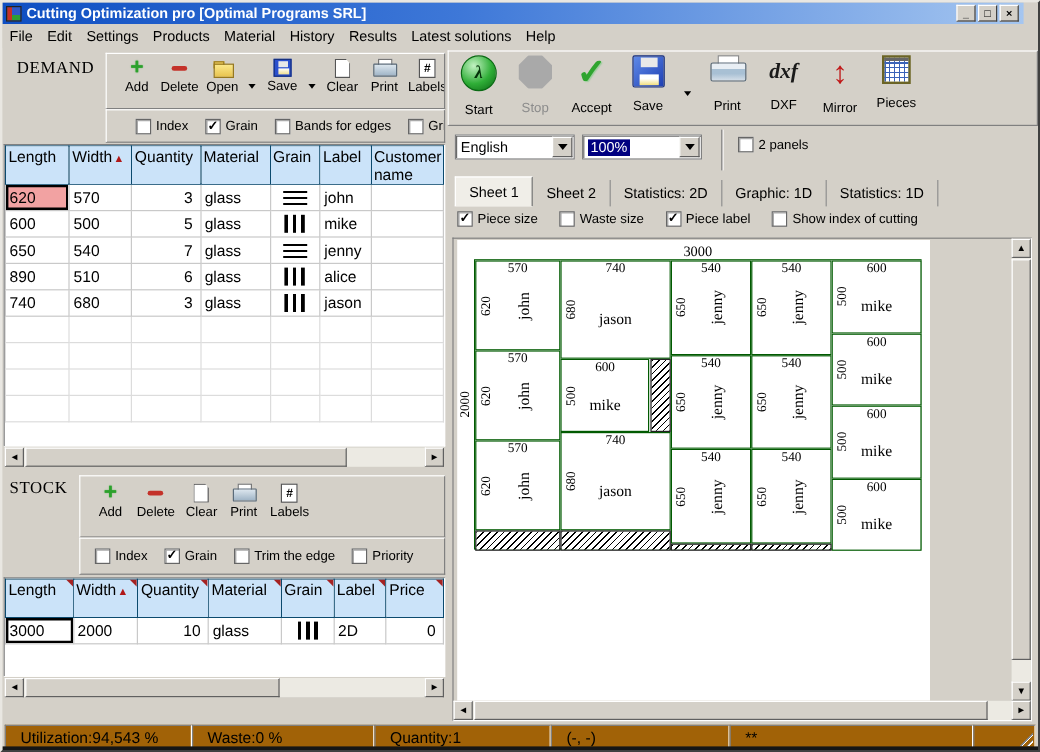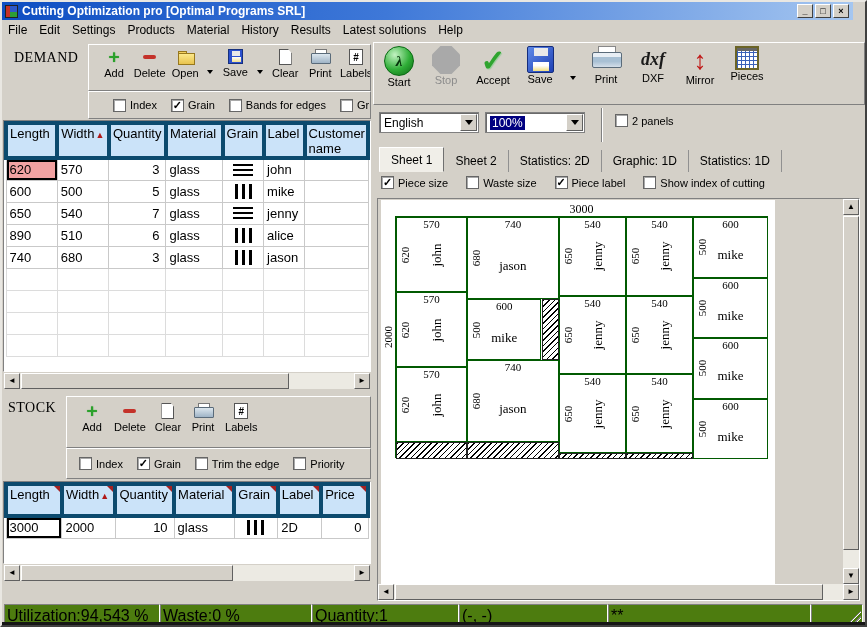--- a/index.html
+++ b/index.html
@@ -18,21 +18,21 @@
     color:#000;font-size:9px;font-weight:bold;display:flex;align-items:center;justify-content:center;line-height:1;}
   .menubar{position:absolute;left:0;top:18px;right:0;height:20px;display:flex;align-items:center;font-size:12px;background:#D4D0C8;}
   .mitem{padding:0 6px;line-height:20px;white-space:nowrap;}
   
   .panel{position:absolute;background:#D4D0C8;border:1px solid;border-color:#FFF #808080 #808080 #FFF;}
   .seclabel{position:absolute;font-family:"Liberation Serif",serif;font-size:14px;letter-spacing:.5px;}
   .tbar{display:flex;align-items:flex-start;gap:9px;padding:4px 0 0 12px;overflow:hidden;height:100%;}
   .tbtn{display:flex;flex-direction:column;align-items:center;min-width:26px;}
   .tbtn .tlab{font-size:11px;margin-top:2px;white-space:nowrap;}
   .rbtn{display:flex;flex-direction:column;align-items:center;min-width:34px;}
-  .rbtn .tlab{font-size:11px;margin-top:0;white-space:nowrap;}
+  .rbtn .tlab{font-size:11px;margin-top:10px;white-space:nowrap;}
   .rbtn.disabled .tlab{color:#8C8C8C;}
   .icon{display:flex;align-items:center;justify-content:center;position:relative;}
   .dropArr{align-self:center;margin-top:8px;width:0;height:0;border:3px solid transparent;border-top:4px solid #000;}
   .cbrow{display:flex;align-items:center;gap:4px;white-space:nowrap;}
   .cb{width:13px;height:13px;background:#fff;border:1px solid #666;box-shadow:inset 1px 1px 0 rgba(64,64,64,.45);
       display:flex;align-items:center;justify-content:center;flex:0 0 auto;}
   .cb.ck::after{content:"✓";font-size:11px;font-weight:bold;line-height:1;}
   .cblab{font-size:11px;}
   
   .i-add{width:16px;height:16px;color:#2CA12C;font-size:19px;font-weight:bold;line-height:14px;text-shadow:0 0 1px #2CA12C;}
@@ -70,21 +70,21 @@
   .b-dxf::before{content:"dxf";}
   .b-mirror{width:18px;height:28px;color:#C01818;font-size:26px;font-weight:bold;}
   .b-mirror::before{content:"↕";}
   .b-pieces{width:24px;height:24px;background:#fff;border:2px solid #6B6426;
      background-image:linear-gradient(#666 0 3px,transparent 3px),
        repeating-linear-gradient(to bottom,#3A62B8 0 1px,transparent 1px 4px),
        repeating-linear-gradient(to right,#3A62B8 0 1px,transparent 1px 4px);}
   
   .gridbox{position:absolute;background:#fff;border:1px solid;border-color:#808080 #FFF #FFF #808080;overflow:hidden;}
   table.grid-table{border-collapse:collapse;table-layout:fixed;}
-  th.gh{background:#CBE3F9;border:4px solid #0c4a6e;font-weight:normal;font-size:13px;height:32px;
+  th.gh{background:#CBE3F9;border:1px solid #0c4a6e;font-weight:normal;font-size:13px;height:32px;
      text-align:left;vertical-align:top;padding:1px 1px 0 2px;position:relative;line-height:15px;overflow:hidden;white-space:normal;}
   .sortArr{color:#B01818;font-size:9px;margin-left:1px;}
   .cmark{position:absolute;top:0;right:0;width:0;height:0;border-left:6px solid transparent;border-top:6px solid #A52222;}
   td.gc{border:1px solid #C9C9C9;font-size:13px;height:22px;padding:0 3px;white-space:nowrap;overflow:hidden;background:#fff;}
   td.gc.num{text-align:right;padding-right:6px;}
   td.gc.empty{border-color:#DCDCDC;}
   td.selPink{background:#F2A2A2;box-shadow:inset 0 0 0 2px #000;}
   td.selWhite{box-shadow:inset 0 0 0 2px #000;}
   .grain-h{width:20px;height:12px;margin:0 auto;background:repeating-linear-gradient(to bottom,#000 0 2px,transparent 2px 5px);}
   .grain-v{width:17px;height:15px;margin:0 auto;background:repeating-linear-gradient(to right,#000 0 3px,transparent 3px 7px);}
@@ -116,22 +116,22 @@
   .p-top{position:absolute;top:0;left:0;right:0;text-align:center;font-family:"Liberation Serif",serif;font-size:11px;}
   .p-left{position:absolute;left:8px;top:50%;transform:translate(-50%,-50%) rotate(-90deg);
      font-family:"Liberation Serif",serif;font-size:11px;white-space:nowrap;}
   .p-name{position:absolute;left:0;right:0;top:50%;text-align:center;font-family:"Liberation Serif",serif;font-size:13px;}
   .p-name-rot{position:absolute;left:58%;top:50%;transform:translate(-50%,-50%) rotate(-90deg);
      font-family:"Liberation Serif",serif;font-size:13px;white-space:nowrap;}
   .waste{position:absolute;border:1px solid #222;
      background:repeating-linear-gradient(135deg,#000 0 1px,#fff 1px 4px);}
   .caption{position:absolute;text-align:center;font-family:"Liberation Serif",serif;font-size:13px;white-space:nowrap;}
   
-  .scell{position:absolute;top:602px;height:20px;background:#4d7c0f;border:1px solid;border-color:#808080 #FFF #FFF #808080;
-     font-size:16px;padding:2px 2px;white-space:nowrap;overflow:hidden;}
+  .scell{position:absolute;top:602px;height:20px;background:#a16207;border:1px solid;border-color:#808080 #FFF #FFF #808080;
+     font-size:13px;padding:2px 12px;white-space:nowrap;overflow:hidden;}
   .grip{position:absolute;right:1px;bottom:1px;width:13px;height:13px;
      background:repeating-linear-gradient(135deg,transparent 0 2px,#808080 2px 3px,#FFF 3px 4px);
      clip-path:polygon(100% 0,100% 100%,0 100%);}
   .bottomedge{position:absolute;left:0;right:0;bottom:0;height:3px;background:#161616;}
 </style>
 </head>
 <body>
 
 <div id="stage">
 

